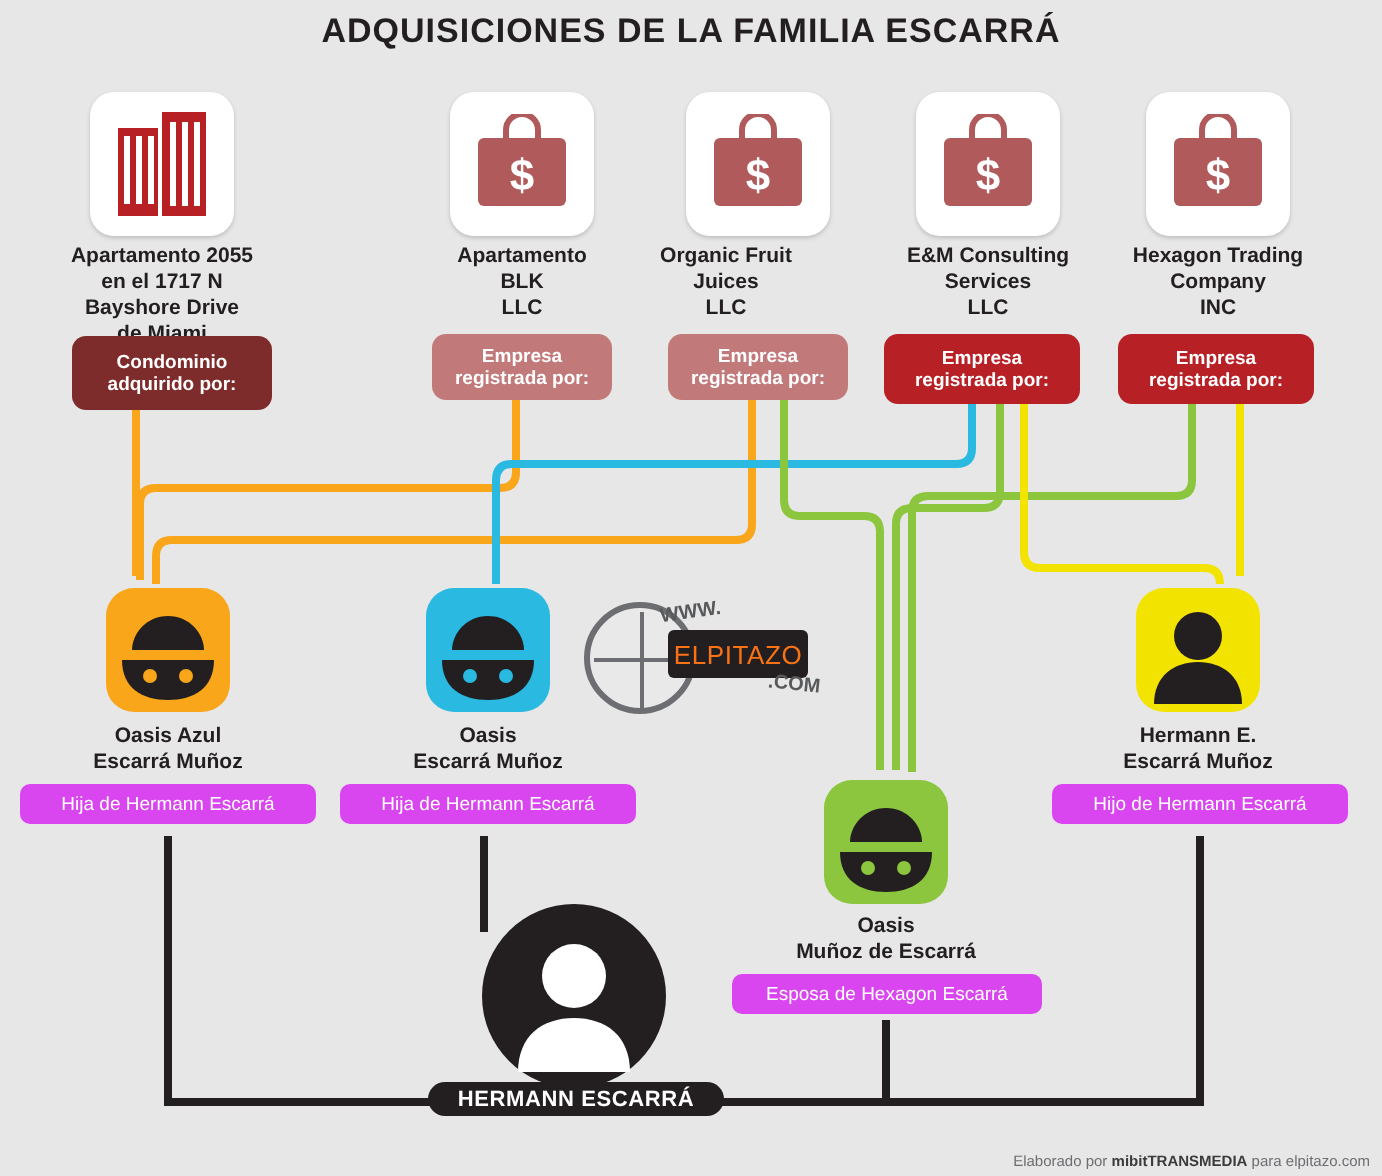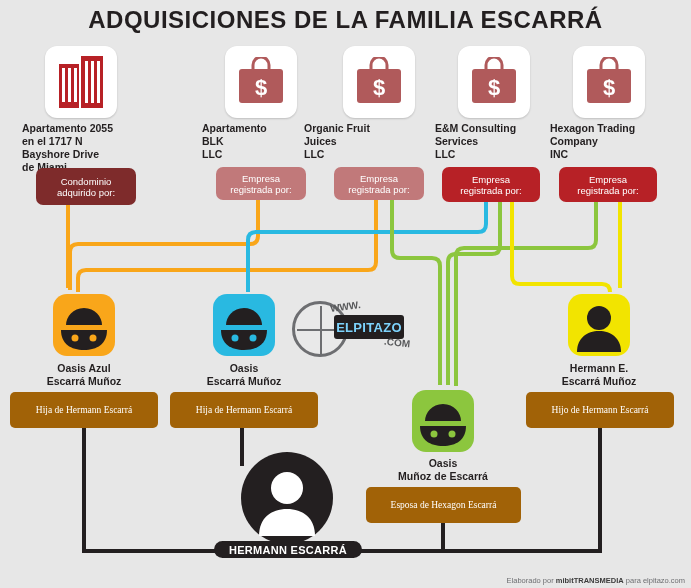--- a/index.html
+++ b/index.html
@@ -9,62 +9,62 @@
     font-family:"Liberation Sans", sans-serif;
     position:relative;
     overflow:hidden;
   }
   #stage{position:absolute;left:0;top:0;width:691px;height:588px;}
   svg.wires{position:absolute;left:0;top:0;width:691px;height:588px;}
 
   
   .title{
     position:absolute;left:0;top:6px;width:691px;text-align:center;
-    font-size:24px;font-weight:bold;color:#231f20;letter-spacing:.5px;
+    font-size:17px;font-weight:bold;color:#231f20;letter-spacing:.5px;
   }
 
   
   .card{
     position:absolute;width:72px;height:72px;background:#ffffff;border-radius:12px;
     box-shadow:0 1px 2px rgba(0,0,0,.18);
   }
   .card-label{
-    position:absolute;width:118px;text-align:left;font-size:10.5px;font-weight:bold;
+    position:absolute;width:118px;text-align:center;font-size:10.5px;font-weight:bold;
     color:#231f20;line-height:13px;
   }
 
   
   .bag{position:absolute;left:50%;top:50%;transform:translate(-50%,-50%);}
   
   .bld{position:absolute;left:50%;top:50%;transform:translate(-50%,-50%);}
 
   
   .pill{
-    position:absolute;border-radius:7px;color:#fff;font-size:9.5px;font-weight:normal;
+    position:absolute;border-radius:7px;color:#fff;font-size:9.5px;font-weight:bold;
     text-align:center;display:flex;align-items:center;justify-content:center;
     line-height:11px;padding:0 4px;box-sizing:border-box;
   }
   .pill.dark{background:#7e2b2b;}
   .pill.lt{background:#c1797a;}
   .pill.br{background:#b72126;}
 
   
   .tile{position:absolute;width:62px;height:62px;border-radius:14px;}
   .tile.orange{background:#f9a61a;}
   .tile.cyan{background:#29b9e1;}
   .tile.green{background:#8cc63e;}
   .tile.yellow{background:#f2e400;}
   .person-name{
     position:absolute;width:134px;text-align:center;font-size:10.5px;font-weight:bold;
     color:#231f20;line-height:13px;
   }
   .rel{
-    position:absolute;height:36px;border-radius:5px;background:#a16207;color:#fff;
+    position:absolute;height:20px;border-radius:5px;background:#d946ef;color:#fff;
     font-size:9.5px;display:flex;align-items:center;justify-content:center;padding:0 8px;
-    box-sizing:border-box;white-space:nowrap;font-family:Liberation Serif, serif;
+    box-sizing:border-box;white-space:nowrap;
   }
 
   
   .hermann-circle{
     position:absolute;width:92px;height:92px;border-radius:50%;background:#231f20;
   }
   .hermann-bar{
     position:absolute;height:17px;border-radius:9px;background:#231f20;color:#fff;
     font-size:11px;font-weight:bold;display:flex;align-items:center;justify-content:center;
     letter-spacing:.3px;
@@ -79,21 +79,21 @@
   .wm .globe:before{
     content:"";position:absolute;left:50%;top:2px;width:0;height:50px;border-left:2px solid #6d6e71;
   }
   .wm .globe:after{
     content:"";position:absolute;left:2px;top:50%;width:46px;height:0;border-top:2px solid #6d6e71;
   }
   .wm .www{position:absolute;left:38px;top:6px;font-size:10px;font-weight:bold;color:#58595b;
     transform:rotate(-8deg);}
   .wm .box{position:absolute;left:42px;top:20px;width:70px;height:24px;background:#231f20;
     border-radius:3px;display:flex;align-items:center;justify-content:center;}
-  .wm .box span{color:#7dd3fc;font-size:13px;font-weight:bold;letter-spacing:.3px;}
+  .wm .box span{color:#f97316;font-size:13px;font-weight:normal;letter-spacing:.3px;}
   .wm .com{position:absolute;left:92px;top:42px;font-size:10px;font-weight:bold;color:#58595b;
     transform:rotate(6deg);}
 
   
   .credit{
     position:absolute;right:6px;bottom:3px;font-size:7.5px;color:#6d6e71;
   }
   .credit b{color:#3b3b3b;}
 </style>
 </head>

